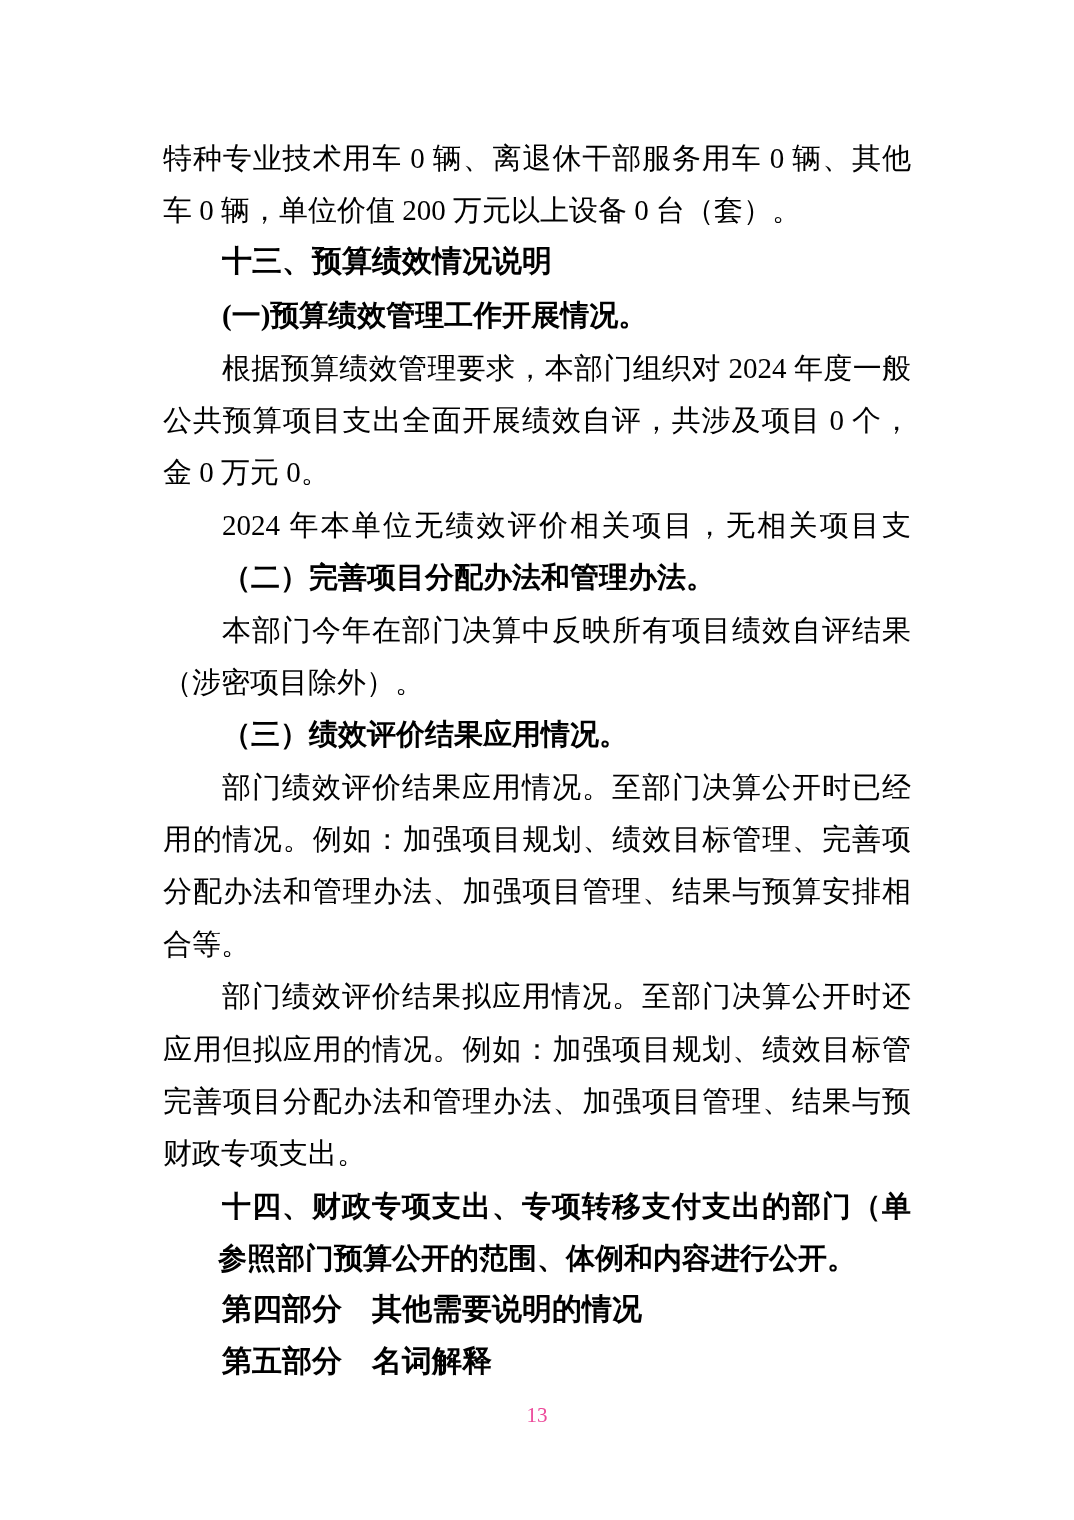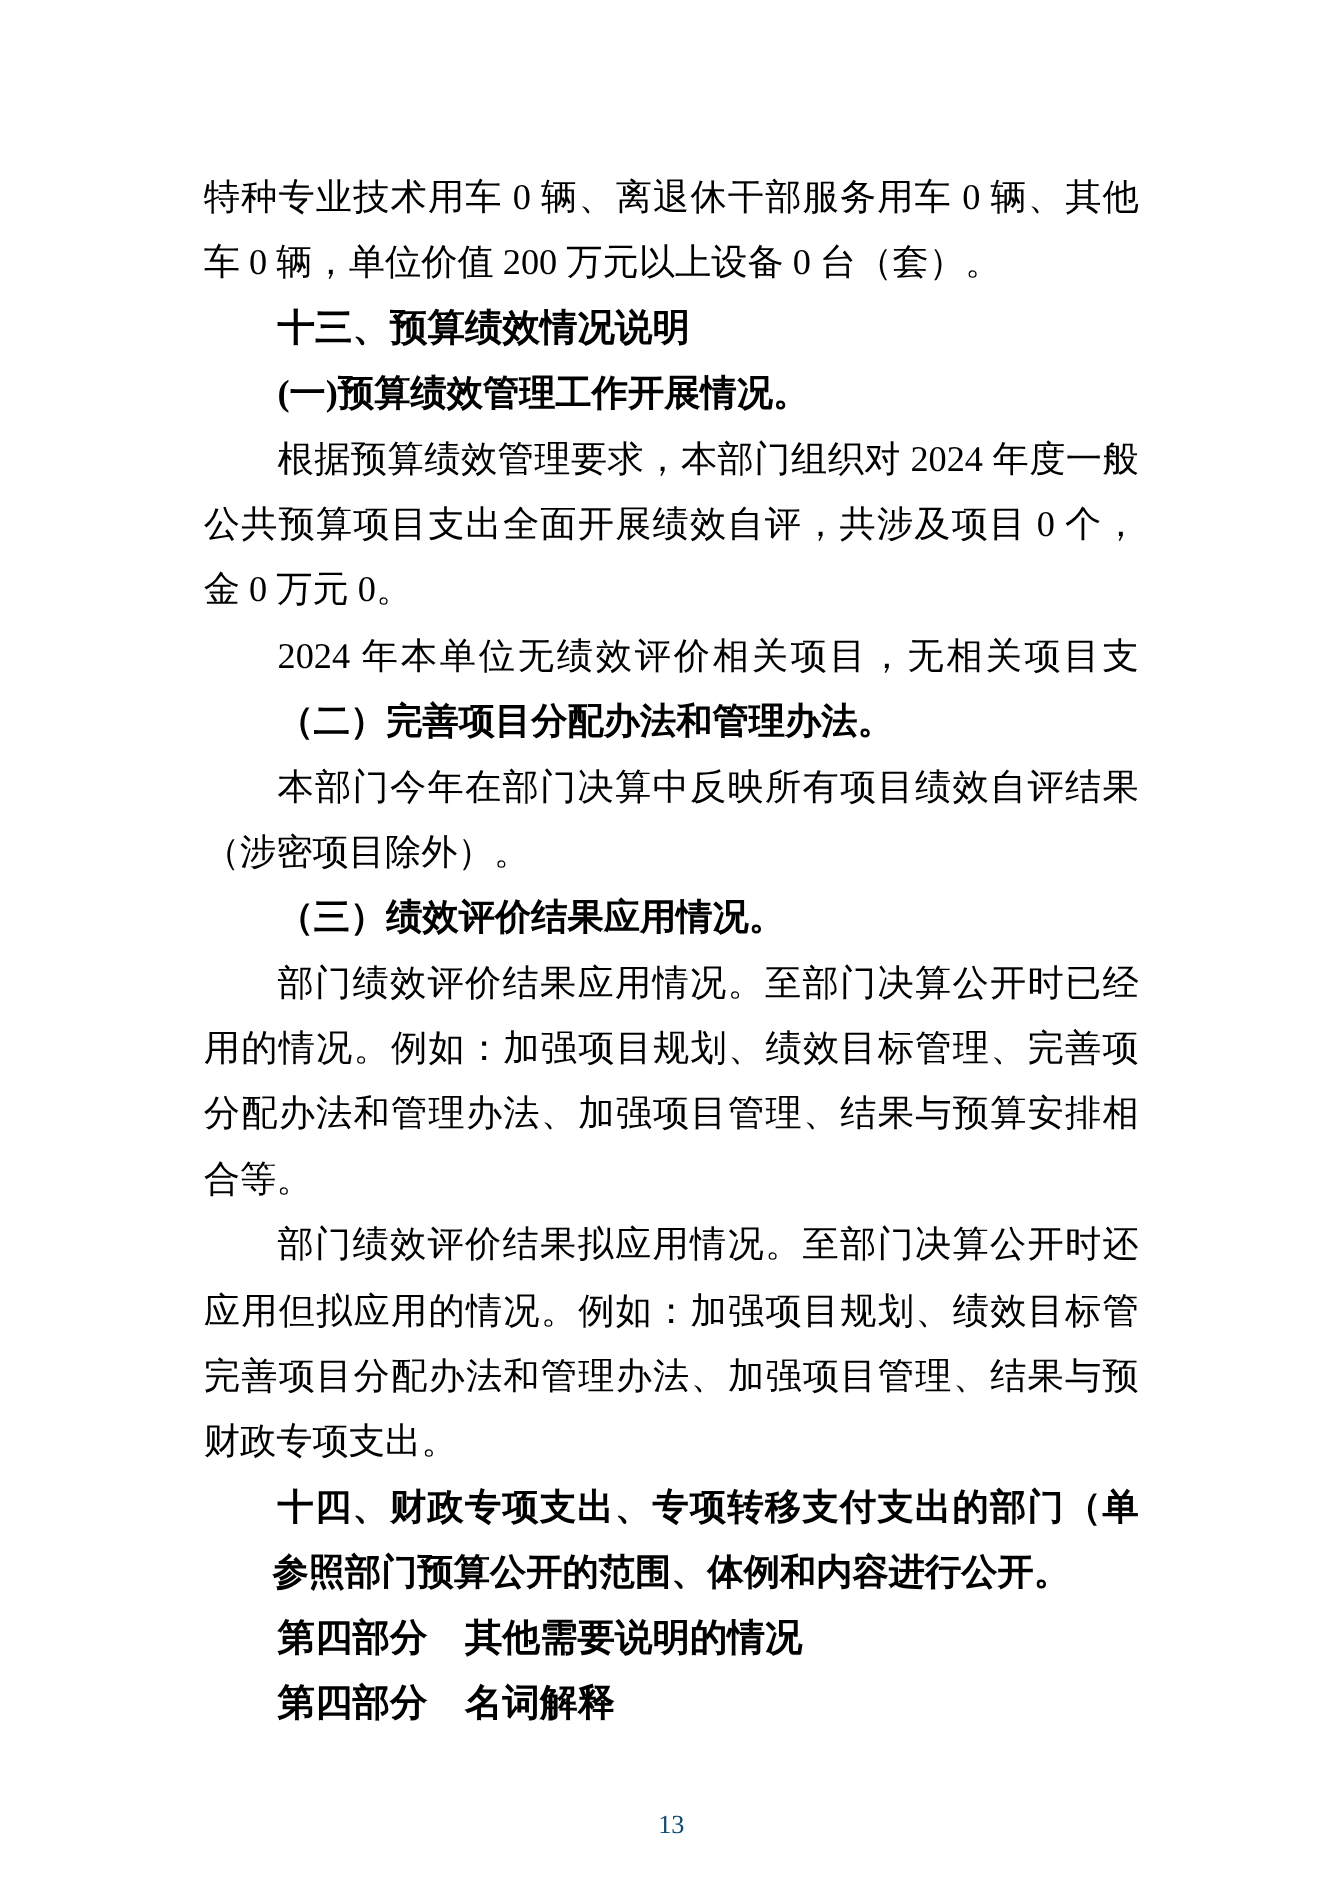--- a/index.html
+++ b/index.html
@@ -35,21 +35,21 @@
   }
   .line.justify {
     text-align: justify;
     text-align-last: justify;
   }
   .style-body {
     font-family: "Liberation Serif", "DejaVu Serif", serif;
     font-weight: normal;
   }
   .style-heading-hei {
-    font-family: Liberation Sans, sans-serif;
+    font-family: Liberation Mono, monospace;
     font-weight: 700;
     font-size: 30px;
   }
   .style-heading-kai {
     font-family: "Liberation Serif", "DejaVu Serif", serif;
     font-weight: bold;
   }
   .style-heading-kai-bold {
     font-family: "Liberation Serif", "DejaVu Serif", serif;
     font-weight: 700;
@@ -57,22 +57,21 @@
   }
   .page-number {
     position: absolute;
     top: 1400px;
     left: 0;
     width: 100%;
     text-align: center;
     font-family: "Liberation Serif", "DejaVu Serif", serif;
     font-size: 21px;
     line-height: 30px;
-    color: #0c4a6e;
-    margin-top: 44px;
+    color: #ec4899;
   }
 </style>
 </head>
 <body>
 
 <div class="page">
   <div class="content">
       <div class="line style-body justify">特种专业技术用车 0 辆、离退休干部服务用车 0 辆、其他用</div>
       <div class="line style-body">车 0 辆，单位价值 200 万元以上设备 0 台（套）。</div>
       <div class="line style-heading-hei indent">十三、预算绩效情况说明</div>
@@ -89,16 +88,16 @@
       <div class="line style-body justify">用的情况。例如：加强项目规划、绩效目标管理、完善项目</div>
       <div class="line style-body justify">分配办法和管理办法、加强项目管理、结果与预算安排相结</div>
       <div class="line style-body">合等。</div>
       <div class="line style-body indent justify">部门绩效评价结果拟应用情况。至部门决算公开时还未</div>
       <div class="line style-body justify">应用但拟应用的情况。例如：加强项目规划、绩效目标管理、</div>
       <div class="line style-body justify">完善项目分配办法和管理办法、加强项目管理、结果与预算</div>
       <div class="line style-body">财政专项支出。</div>
       <div class="line style-heading-kai-bold indent justify">十四、财政专项支出、专项转移支付支出的部门（单位）</div>
       <div class="line style-heading-kai-bold">参照部门预算公开的范围、体例和内容进行公开。</div>
       <div class="line style-heading-hei indent">第四部分　其他需要说明的情况</div>
-      <div class="line style-heading-hei indent">第四部分　名词解释</div>
+      <div class="line style-heading-hei indent">第五部分　名词解释</div>
     </div>
   <div class="page-number">13</div>
 </div>
 
 </body></html>

